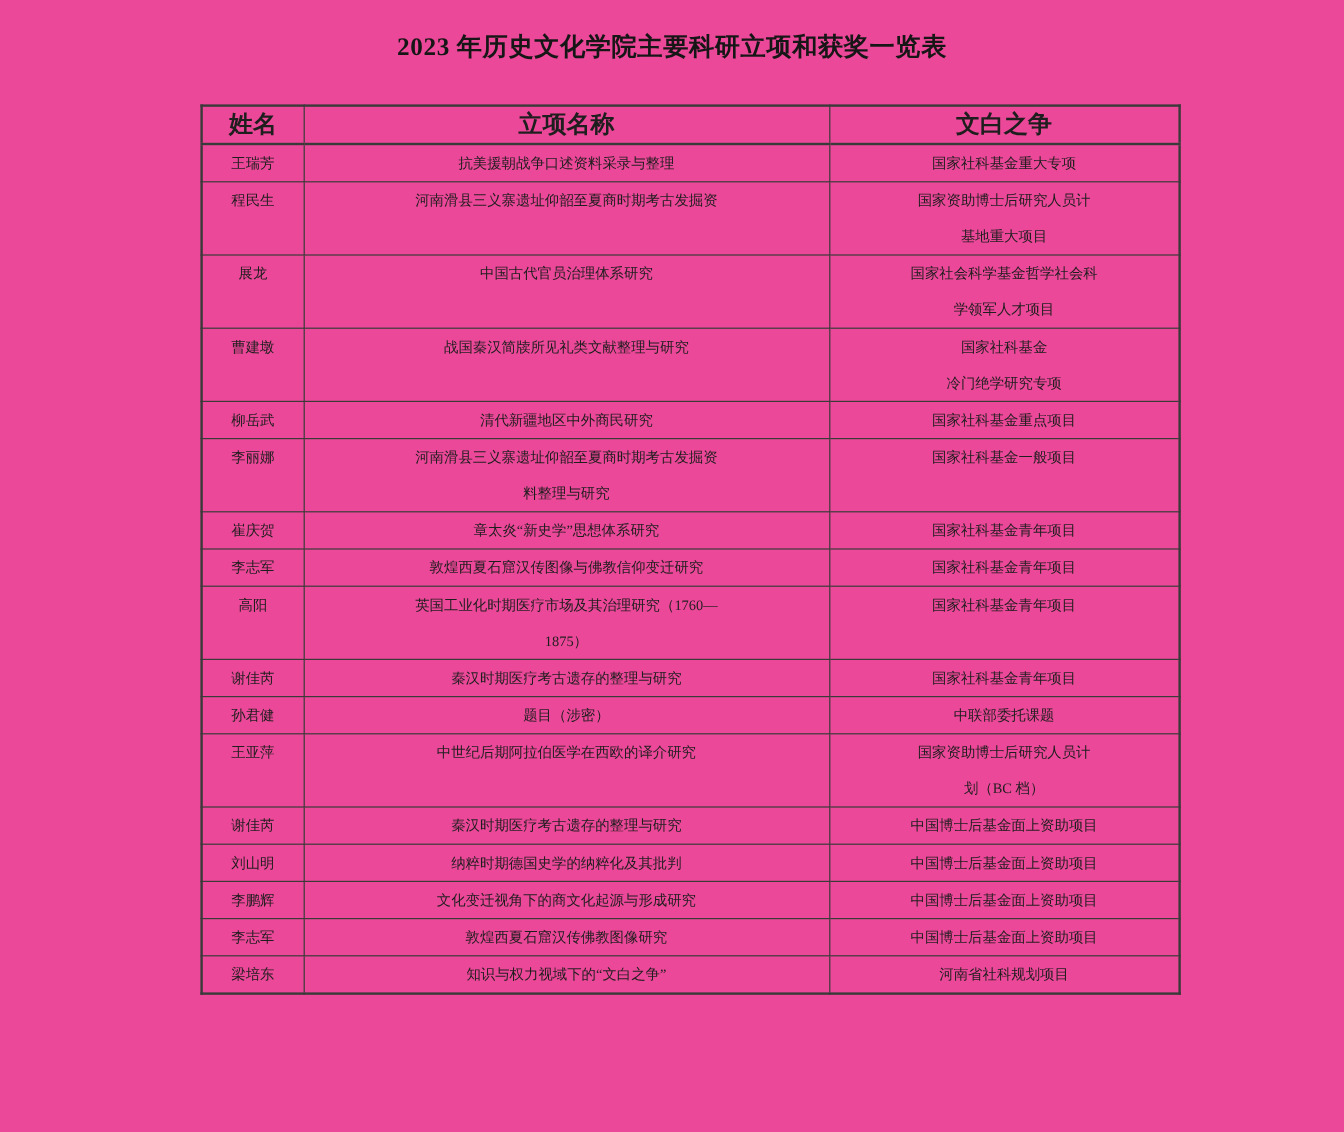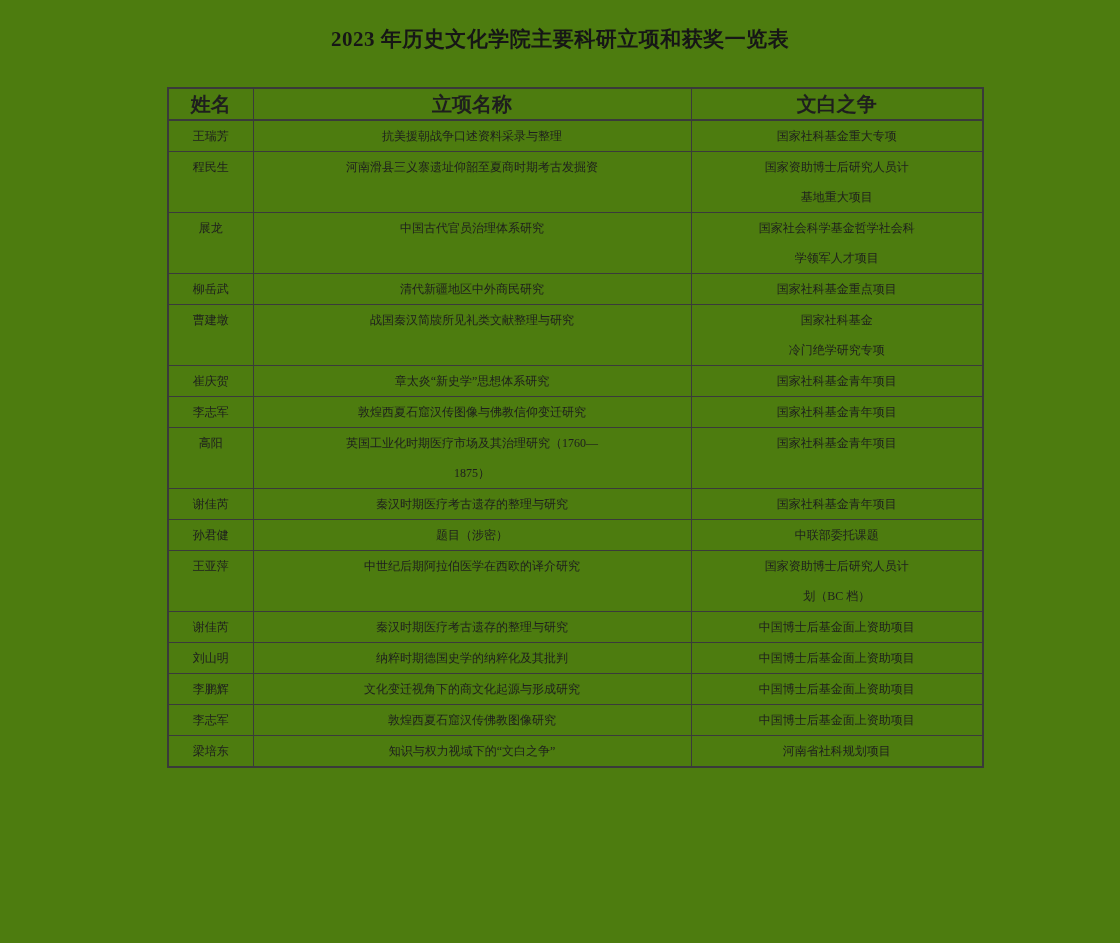--- a/index.html
+++ b/index.html
@@ -6,21 +6,21 @@
     margin: 0;
     padding: 0;
     background: #fbfbfb;
     font-family: "Liberation Serif", "DejaVu Serif", serif;
     color: #1e1e1e;
   }
   .page {
     position: relative;
     width: 1120px;
     height: 943px;
-    background: #4d7c0f;
+    background: #ec4899;
     overflow: hidden;
   }
   .title {
     margin: 0;
     padding-top: 25px;
     text-align: center;
     font-size: 21px;
     font-weight: bold;
     letter-spacing: 0.5px;
     color: #161616;
@@ -86,29 +86,35 @@
         <td>国家资助博士后研究人员计
 基地重大项目</td>
       </tr>
       <tr>
         <td>展龙</td>
         <td>中国古代官员治理体系研究</td>
         <td>国家社会科学基金哲学社会科
 学领军人才项目</td>
       </tr>
       <tr>
+        <td>曹建墩</td>
+        <td>战国秦汉简牍所见礼类文献整理与研究</td>
+        <td>国家社科基金
+冷门绝学研究专项</td>
+      </tr>
+      <tr>
         <td>柳岳武</td>
         <td>清代新疆地区中外商民研究</td>
         <td>国家社科基金重点项目</td>
       </tr>
       <tr>
-        <td>曹建墩</td>
-        <td>战国秦汉简牍所见礼类文献整理与研究</td>
-        <td>国家社科基金
-冷门绝学研究专项</td>
+        <td>李丽娜</td>
+        <td>河南滑县三义寨遗址仰韶至夏商时期考古发掘资
+料整理与研究</td>
+        <td>国家社科基金一般项目</td>
       </tr>
       <tr>
         <td>崔庆贺</td>
         <td>章太炎“新史学”思想体系研究</td>
         <td>国家社科基金青年项目</td>
       </tr>
       <tr>
         <td>李志军</td>
         <td>敦煌西夏石窟汉传图像与佛教信仰变迁研究</td>
         <td>国家社科基金青年项目</td>

